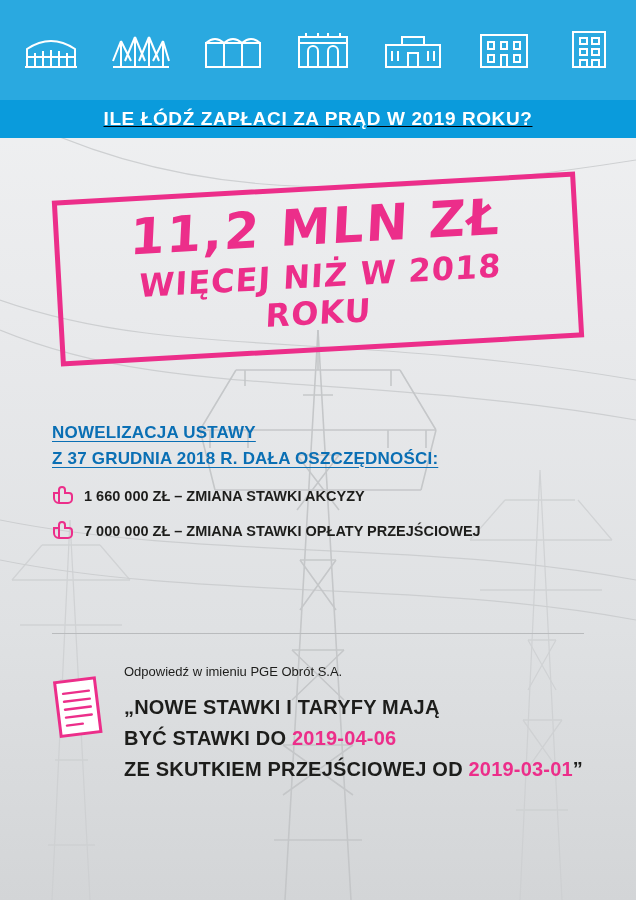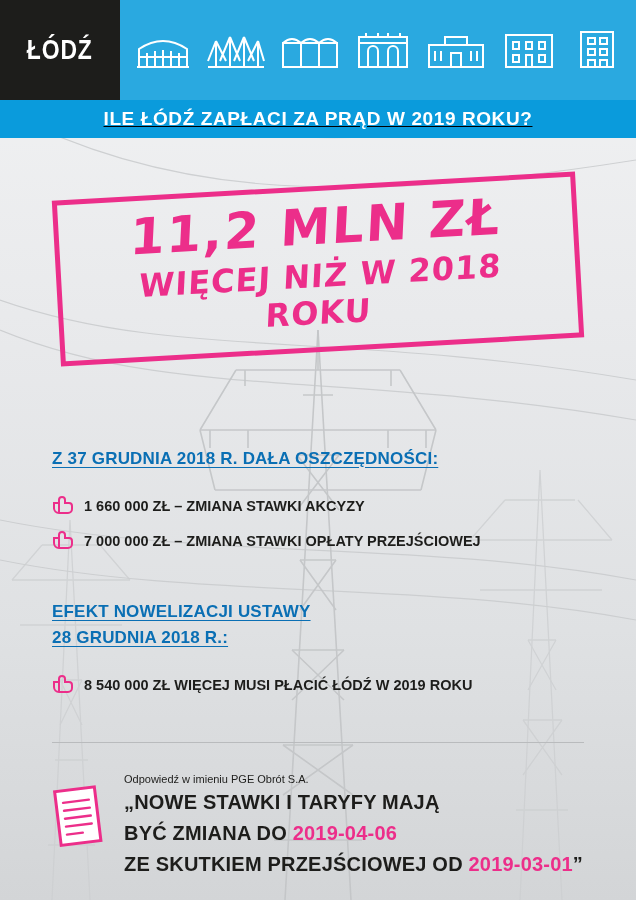--- a/index.html
+++ b/index.html
@@ -81,21 +81,21 @@
 
   
   .content { position:relative; z-index:3; padding:0 52px; margin-top:68px; }
 
   .sec-head {
     color:#0a6fb4; font-size:17px; font-weight:bold; line-height:1.5;
     letter-spacing:0.2px;
   }
   .sec-head .u { text-decoration:underline; text-underline-offset:3px; }
 
-  .bullets { margin-top:24px; }
+  .bullets { margin-top:14px; }
   .bullet {
     display:flex; align-items:flex-start; gap:10px;
     margin-bottom:11px;
   }
   .bullet .txt {
     color:#1d1d1b; font-size:14.5px; font-weight:bold; line-height:1.3;
     padding-top:2px;
   }
   .hand { flex:0 0 auto; }
 
@@ -108,21 +108,21 @@
   }
 
   
   .quote-block {
     position:relative; z-index:3;
     margin:26px 52px 0 52px;
     display:flex; gap:18px; align-items:flex-start;
   }
   .doc-icon { flex:0 0 auto; padding-top:16px; }
   .quote-texts { padding-top:4px; }
-  .attrib { color:#1d1d1b; font-size:11px; margin-bottom:2px; }
+  .attrib { color:#1d1d1b; font-size:13px; margin-bottom:13px; }
   .quote {
     color:#1d1d1b; font-size:20px; font-weight:bold; line-height:1.55;
     letter-spacing:0.2px;
   }
   .pink { color:#ec2e8a; }
 </style>
 </head>
 <body>
 
 <div class="page">
@@ -167,23 +167,20 @@
 
       <path d="M70 520 L52 900 M70 520 L90 900"></path>
       <path d="M12 580 L130 580 M20 625 L122 625"></path>
       <path d="M12 580 L42 545 M130 580 L100 545 M42 545 L100 545"></path>
       <path d="M60 680 L82 680 M55 760 L88 760 M48 845 L95 845"></path>
       <path d="M60 680 L82 725 M82 680 L60 725"></path>
     </g>
   </svg>
 
   <div class="header">
-    <div class="logo-box">
-      <span class="logo-text">ŁÓDŹ</span>
-    </div>
     <div class="icon-strip">
       <svg width="60" height="46" viewBox="0 0 60 46">
         <g fill="none" stroke="#ffffff" stroke-width="2">
           <path d="M4 40 h52"></path>
             <path d="M6 40 V22 Q30 6 54 22 V40"></path>
           <path d="M14 40 V26 M22 40 V24 M30 40 V23 M38 40 V24 M46 40 V26"></path>
           <path d="M6 30 h48"></path>
         </g>
       </svg>
       <svg width="60" height="46" viewBox="0 0 60 46">
@@ -245,21 +242,21 @@
     <div class="stamp">
       <div class="line1">11,2 MLN ZŁ</div>
       <div class="line2">WIĘCEJ NIŻ W 2018 ROKU</div>
     </div>
   </div>
 
   <div class="content">
 
     <div>
       <div class="sec-head">
-        <br>
+        <span class="u">NOWELIZACJA USTAWY</span><br>
         <span class="u">Z 37 GRUDNIA 2018 R. DAŁA OSZCZĘDNOŚCI:</span>
       </div>
       <div class="bullets">
         <div class="bullet">
           <span class="hand">
             <svg width="22" height="20" viewBox="0 0 22 20">
               <path d="M2 8 h5 V5 a3 3 0 0 1 6 0 v3 h4 a3 3 0 0 1 3 3 v3 a4 4 0 0 1 -4 4 H7 a5 5 0 0 1 -5 -5 z" fill="none" stroke="#ec2e8a" stroke-width="2"></path>
               <path d="M7 8 v10" fill="none" stroke="#ec2e8a" stroke-width="2"></path>
             </svg>
           </span>
@@ -272,37 +269,20 @@
               <path d="M7 8 v10" fill="none" stroke="#ec2e8a" stroke-width="2"></path>
             </svg>
           </span>
           <span class="txt">7 000 000 ZŁ – ZMIANA STAWKI OPŁATY PRZEJŚCIOWEJ</span>
         </div>
       </div>
     </div>
 
     <div class="gap"></div>
 
-    <div>
-      <div class="sec-head">
-        <span class="u">EFEKT NOWELIZACJI USTAWY</span><br>
-        <span class="u">28 GRUDNIA 2018 R.:</span>
-      </div>
-      <div class="bullets">
-        <div class="bullet">
-          <span class="hand">
-            <svg width="22" height="20" viewBox="0 0 22 20">
-              <path d="M2 8 h5 V5 a3 3 0 0 1 6 0 v3 h4 a3 3 0 0 1 3 3 v3 a4 4 0 0 1 -4 4 H7 a5 5 0 0 1 -5 -5 z" fill="none" stroke="#ec2e8a" stroke-width="2"></path>
-              <path d="M7 8 v10" fill="none" stroke="#ec2e8a" stroke-width="2"></path>
-            </svg>
-          </span>
-          <span class="txt">8 540 000 ZŁ  WIĘCEJ MUSI PŁACIĆ ŁÓDŹ W 2019 ROKU</span>
-        </div>
-      </div>
-    </div>
 
   </div>
 
   <div class="divider"></div>
 
   <div class="quote-block">
     <div class="doc-icon">
       <svg width="54" height="66" viewBox="0 0 54 66">
         <g transform="rotate(-7 27 33)">
           <rect x="6" y="4" width="40" height="54" fill="#ffffff" stroke="#ec2e8a" stroke-width="3"></rect>
@@ -313,19 +293,19 @@
             <path d="M13 40 h26"></path>
               <path d="M13 48 h16"></path>
           </g>
         </g>
       </svg>
     </div>
     <div class="quote-texts">
       <div class="attrib">Odpowiedź w imieniu PGE Obrót S.A.</div>
       <div class="quote">
         <span>„NOWE STAWKI I TARYFY MAJĄ</span><br>
-        <span>BYĆ ZMIANA DO </span><span class="pink">2019-04-06</span><br>
+        <span>BYĆ STAWKI DO </span><span class="pink">2019-04-06</span><br>
         <span>ZE SKUTKIEM PRZEJŚCIOWEJ OD </span><span class="pink">2019-03-01</span><span>”</span>
       </div>
     </div>
   </div>
 
 </div>
 
 </body></html>

